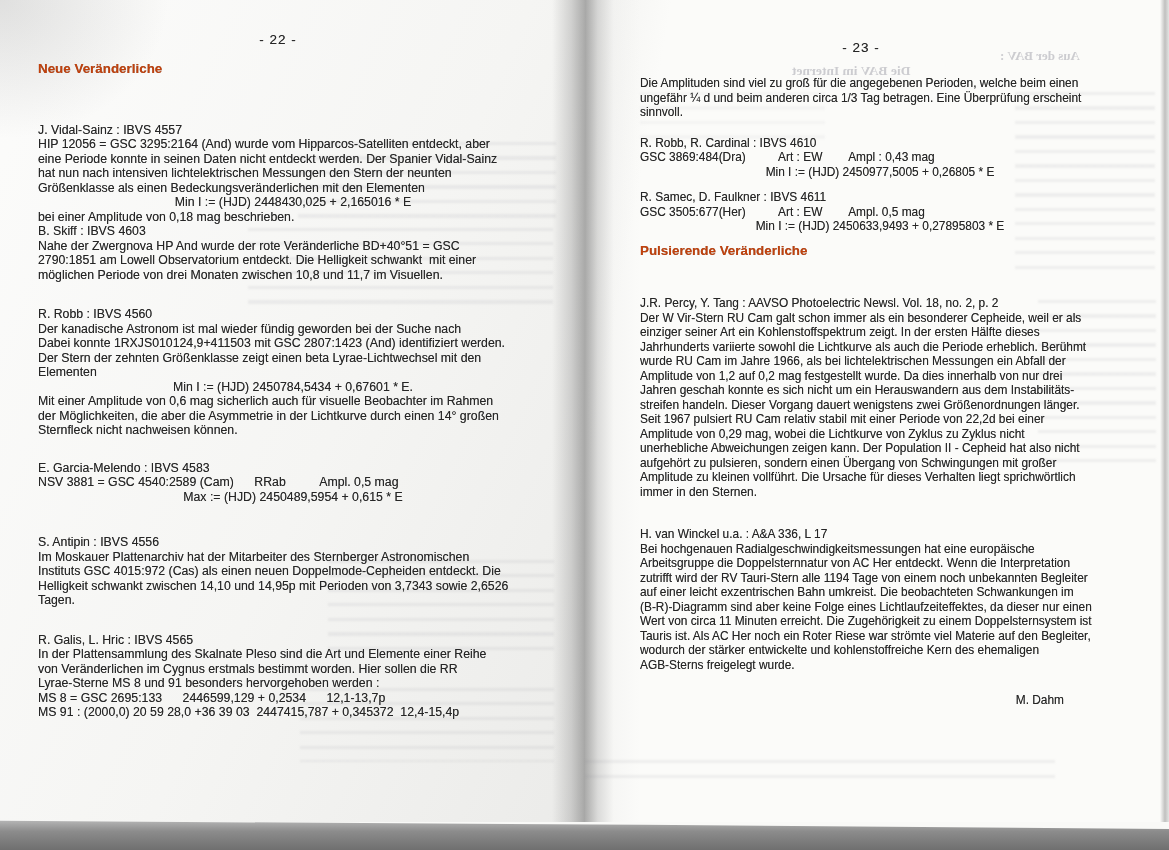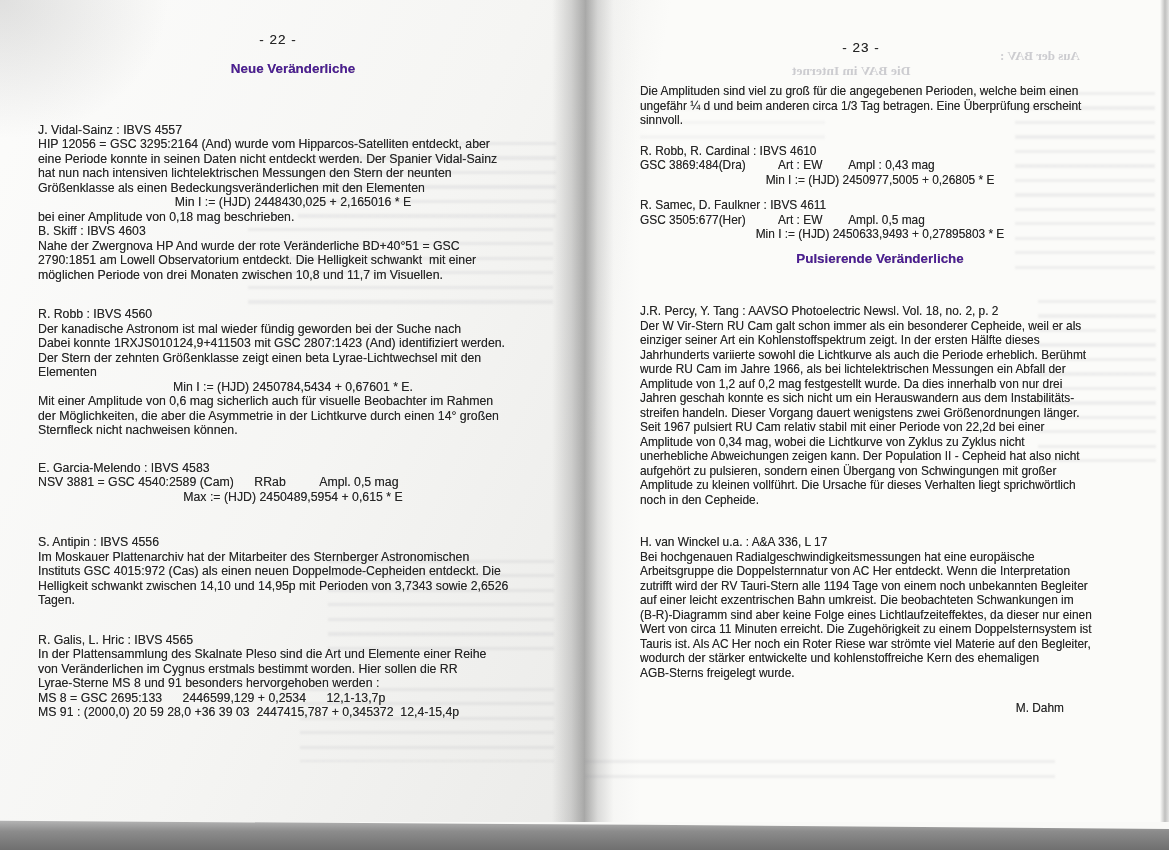--- a/index.html
+++ b/index.html
@@ -24,33 +24,33 @@
     clip-path:polygon(0 14%,55% 26%,100% 38%,100% 100%,0 100%);}
   
   .pagenum{position:absolute;font-size:13.5px;letter-spacing:1px;}
   #pagenum-left{left:38px;top:32px;width:480px;text-align:center;}
   #pagenum-right{left:640px;top:40px;width:442px;text-align:center;}
   .content{position:absolute;}
   #content-left{left:38px;top:62px;width:510px;font-size:12.3px;line-height:14.5px;}
   #content-right{left:640px;top:75px;width:480px;font-size:11.9px;line-height:14.5px;}
   .blk .line{white-space:pre;}
   .line.center{text-align:center;}
-  .heading{text-align:center;font-weight:bold;font-size:13.4px;color:#4c1d95;}
+  .heading{font-weight:bold;font-size:13.4px;color:#c2410c;}
   .signature{text-align:right;padding-right:56px;}
   
   .content,.pagenum{text-shadow:0 0 0.4px rgba(40,40,40,0.55);}
   
   #content-left .blk:nth-child(1){margin-top:0;}
   #content-left .blk:nth-child(2){margin-top:46px;}
   #content-left .blk:nth-child(3){}
   #content-left .blk:nth-child(4){margin-top:25px;}
   #content-left .blk:nth-child(5){margin-top:23px;}
   #content-left .blk:nth-child(6){margin-top:31px;}
   #content-left .blk:nth-child(7){margin-top:25px;}
-  #content-right .blk:nth-child(1){margin-top:9px;}
+  #content-right .blk:nth-child(1){margin-top:1px;}
   #content-right .blk:nth-child(2){margin-top:16px;}
   #content-right .blk:nth-child(3){margin-top:11px;}
   #content-right .blk:nth-child(4){margin-top:10px;}
   #content-right .blk:nth-child(5){margin-top:38px;}
   #content-right .blk:nth-child(6){margin-top:28px;}
   #content-right .blk:nth-child(7){margin-top:21px;}
   #content-right .blk:nth-child(8){margin-top:-3px;}
   
   .ghost{position:absolute;font-family:"Liberation Serif","DejaVu Serif",serif;font-weight:bold;
     color:rgba(115,115,128,0.34);transform:scaleX(-1);filter:blur(0.5px);white-space:pre;}
@@ -162,25 +162,25 @@
       <div class="blk para">
         <div class="line">J.R. Percy, Y. Tang : AAVSO Photoelectric Newsl. Vol. 18, no. 2, p. 2</div>
         <div class="line">Der W Vir-Stern RU Cam galt schon immer als ein besonderer Cepheide, weil er als</div>
         <div class="line">einziger seiner Art ein Kohlenstoffspektrum zeigt. In der ersten Hälfte dieses</div>
         <div class="line">Jahrhunderts variierte sowohl die Lichtkurve als auch die Periode erheblich. Berühmt</div>
         <div class="line">wurde RU Cam im Jahre 1966, als bei lichtelektrischen Messungen ein Abfall der</div>
         <div class="line">Amplitude von 1,2 auf 0,2 mag festgestellt wurde. Da dies innerhalb von nur drei</div>
         <div class="line">Jahren geschah konnte es sich nicht um ein Herauswandern aus dem Instabilitäts-</div>
         <div class="line">streifen handeln. Dieser Vorgang dauert wenigstens zwei Größenordnungen länger.</div>
         <div class="line">Seit 1967 pulsiert RU Cam relativ stabil mit einer Periode von 22,2d bei einer</div>
-        <div class="line">Amplitude von 0,34 mag, wobei die Lichtkurve von Zyklus zu Zyklus nicht</div>
+        <div class="line">Amplitude von 0,29 mag, wobei die Lichtkurve von Zyklus zu Zyklus nicht</div>
         <div class="line">unerhebliche Abweichungen zeigen kann. Der Population II - Cepheid hat also nicht</div>
         <div class="line">aufgehört zu pulsieren, sondern einen Übergang von Schwingungen mit großer</div>
         <div class="line">Amplitude zu kleinen vollführt. Die Ursache für dieses Verhalten liegt sprichwörtlich</div>
-        <div class="line">noch in den Cepheide.</div>
+        <div class="line">immer in den Sternen.</div>
       </div>
       <div class="blk para">
         <div class="line">H. van Winckel u.a. : A&amp;A 336, L 17</div>
         <div class="line">Bei hochgenauen Radialgeschwindigkeitsmessungen hat eine europäische</div>
         <div class="line">Arbeitsgruppe die Doppelsternnatur von AC Her entdeckt. Wenn die Interpretation</div>
         <div class="line">zutrifft wird der RV Tauri-Stern alle 1194 Tage von einem noch unbekannten Begleiter</div>
         <div class="line">auf einer leicht exzentrischen Bahn umkreist. Die beobachteten Schwankungen im</div>
         <div class="line">(B-R)-Diagramm sind aber keine Folge eines Lichtlaufzeiteffektes, da dieser nur einen</div>
         <div class="line">Wert von circa 11 Minuten erreicht. Die Zugehörigkeit zu einem Doppelsternsystem ist</div>
         <div class="line">Tauris ist. Als AC Her noch ein Roter Riese war strömte viel Materie auf den Begleiter,</div>

